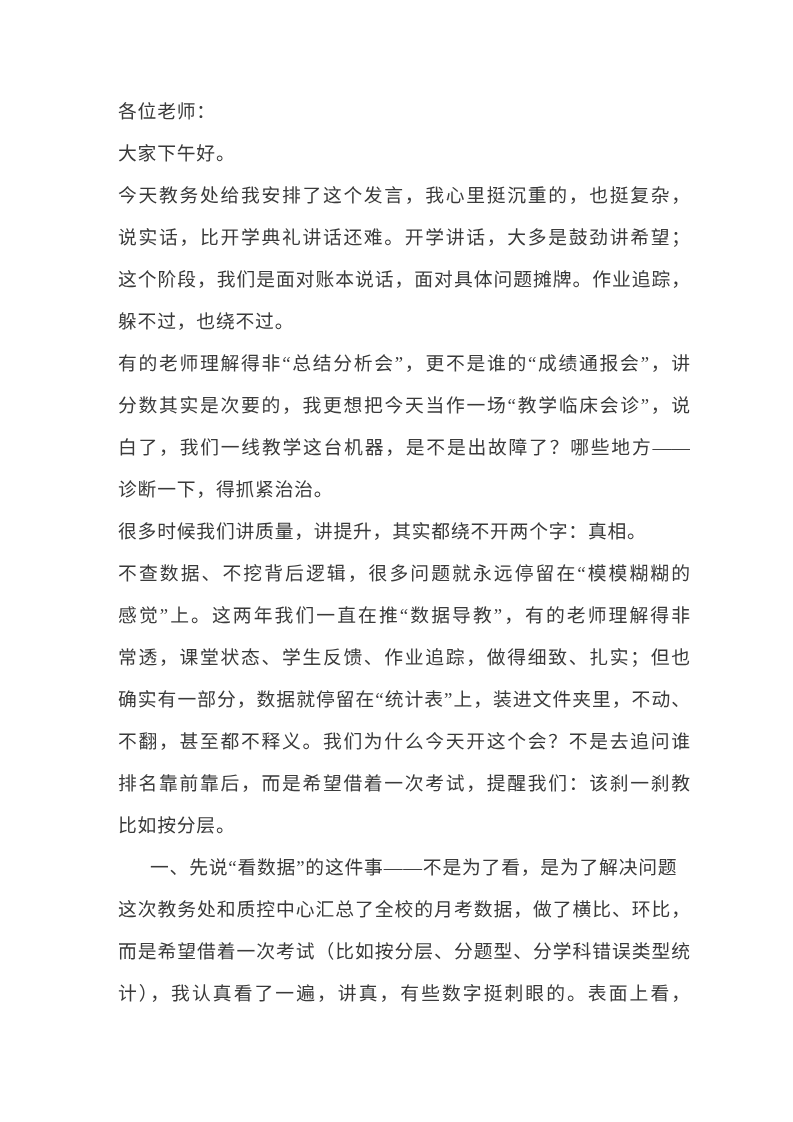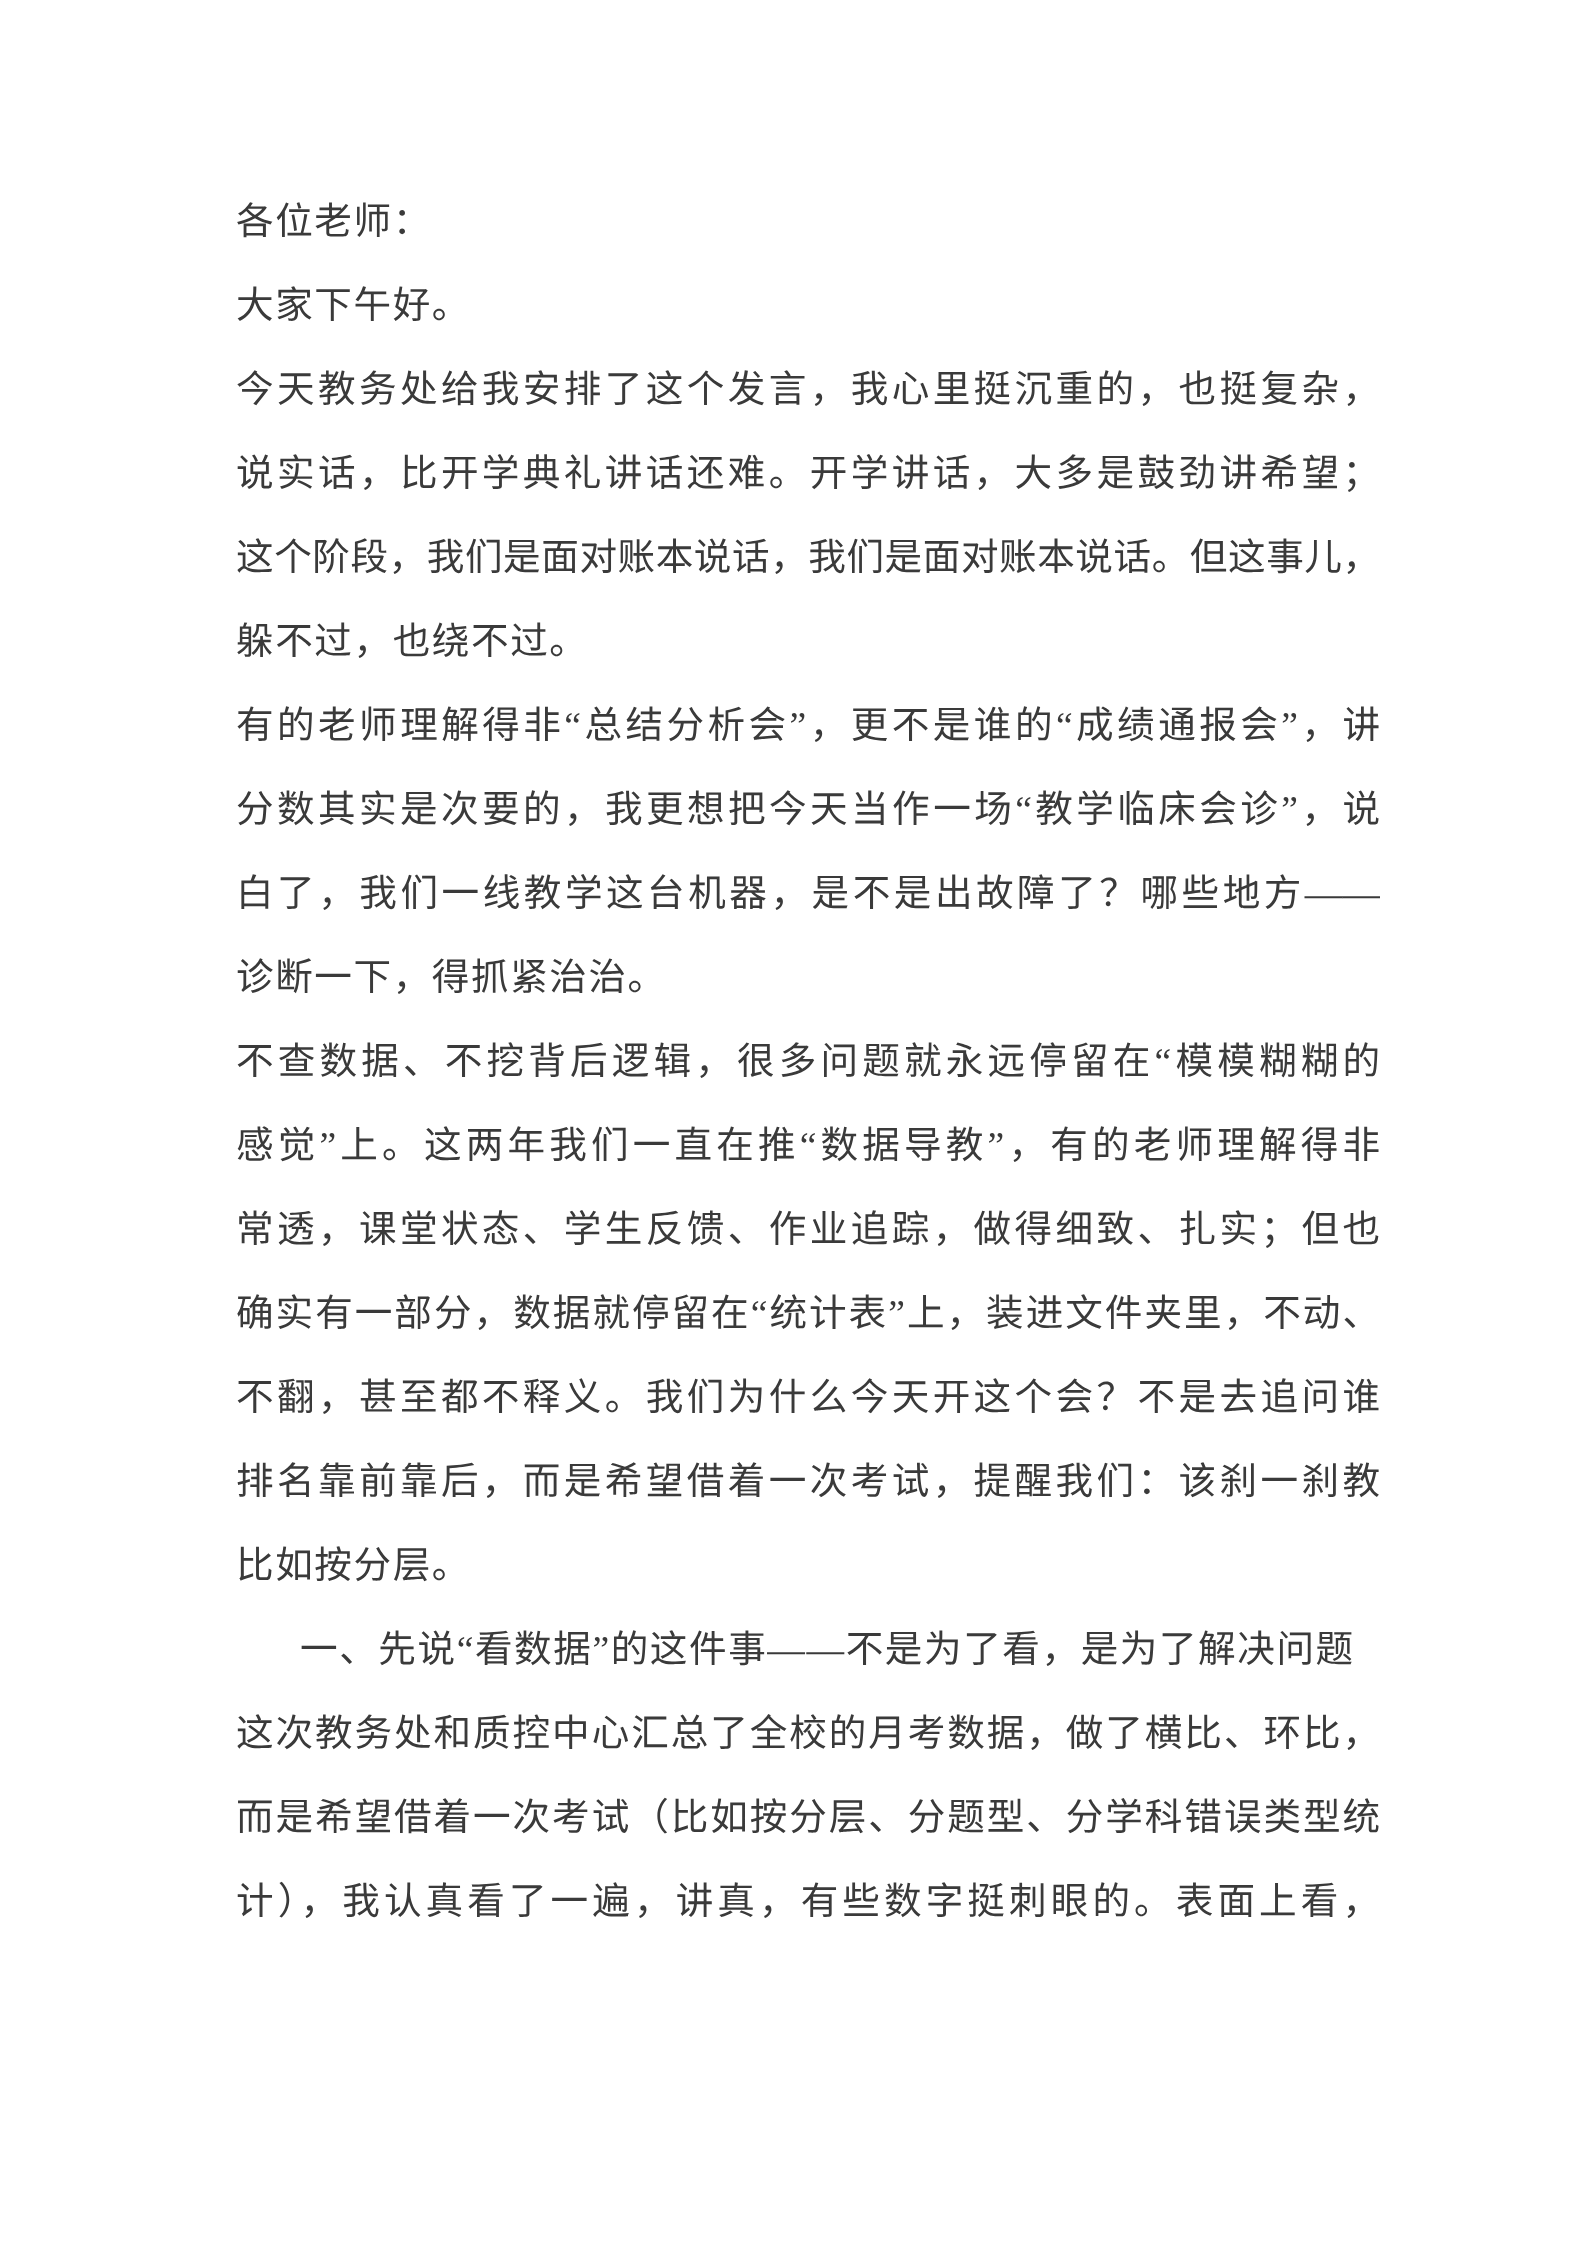--- a/index.html
+++ b/index.html
@@ -53,28 +53,31 @@
   <div class="doc-body" style="color: rgb(58, 58, 58);">
       <div class="paragraph">
         <div class="line para-end">各位老师：</div>
       </div>
       <div class="paragraph">
         <div class="line para-end">大家下午好。</div>
       </div>
       <div class="paragraph">
         <div class="line">今天教务处给我安排了这个发言，我心里挺沉重的，也挺复杂，</div>
         <div class="line">说实话，比开学典礼讲话还难。开学讲话，大多是鼓劲讲希望；</div>
-        <div class="line">这个阶段，我们是面对账本说话，我们是面对账本说话。但这事儿，</div>
+        <div class="line">这个阶段，我们是面对账本说话，面对具体问题摊牌。作业追踪，</div>
         <div class="line para-end">躲不过，也绕不过。</div>
       </div>
       <div class="paragraph">
         <div class="line">有的老师理解得非“总结分析会”，更不是谁的“成绩通报会”，讲</div>
         <div class="line">分数其实是次要的，我更想把今天当作一场“教学临床会诊”，说</div>
         <div class="line">白了，我们一线教学这台机器，是不是出故障了？哪些地方——</div>
         <div class="line para-end">诊断一下，得抓紧治治。</div>
+      </div>
+      <div class="paragraph">
+        <div class="line para-end">很多时候我们讲质量，讲提升，其实都绕不开两个字：真相。</div>
       </div>
       <div class="paragraph">
         <div class="line">不查数据、不挖背后逻辑，很多问题就永远停留在“模模糊糊的</div>
         <div class="line">感觉”上。这两年我们一直在推“数据导教”，有的老师理解得非</div>
         <div class="line">常透，课堂状态、学生反馈、作业追踪，做得细致、扎实；但也</div>
         <div class="line">确实有一部分，数据就停留在“统计表”上，装进文件夹里，不动、</div>
         <div class="line">不翻，甚至都不释义。我们为什么今天开这个会？不是去追问谁</div>
         <div class="line">排名靠前靠后，而是希望借着一次考试，提醒我们：该刹一刹教</div>
         <div class="line para-end">比如按分层。</div>
       </div>

